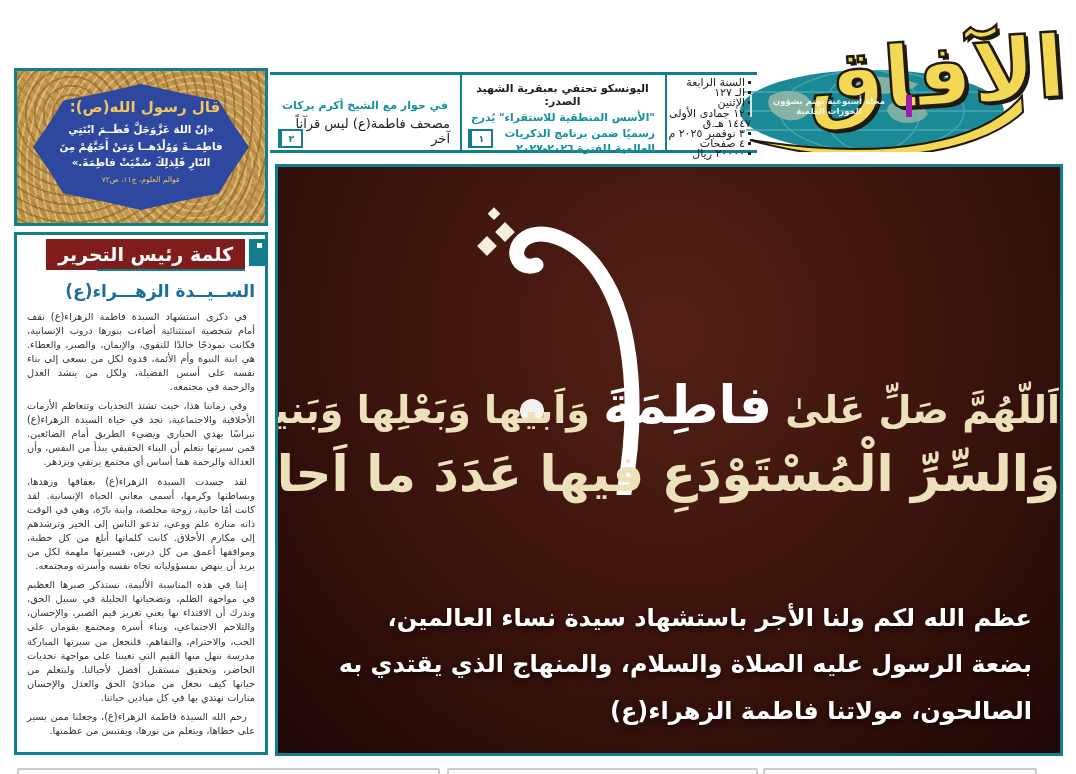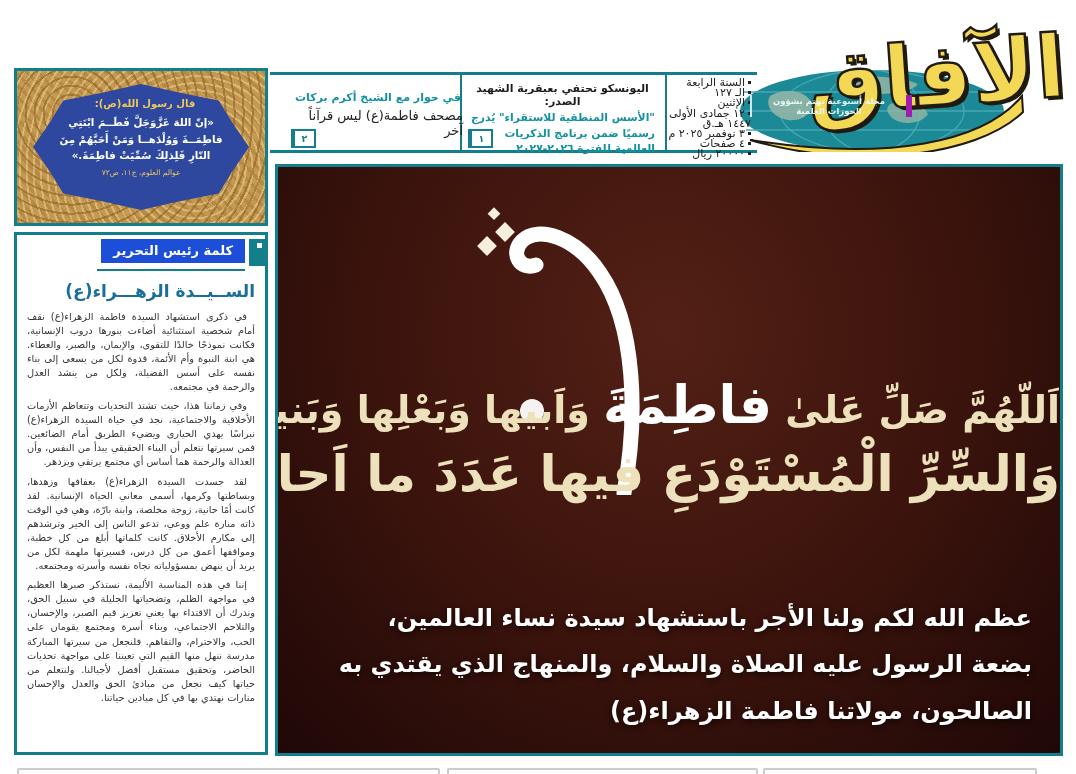--- a/index.html
+++ b/index.html
@@ -18,50 +18,50 @@
   #strip{position:absolute;left:270px;top:72px;width:487px;height:75px;
       border-top:3px solid #147f8c;border-bottom:3px solid #147f8c;direction:rtl;}
   .strip-divider{position:absolute;top:0;width:2px;height:75px;background:#147f8c;}
   #divider-a{left:190px;} #divider-b{left:395px;}
   #info-col{position:absolute;right:0;top:0;width:92px;height:75px;padding:3px 6px 0 0;
       direction:rtl;font-size:11px;line-height:10.2px;color:#1c1c1c;}
   .info-item::before{content:"";display:inline-block;width:3px;height:3px;background:#222;
       margin-left:3px;vertical-align:2px;}
   .headline-cell{position:absolute;top:0;height:75px;direction:rtl;text-align:right;}
   #headline-1{right:92px;width:203px;padding:7px 10px 0 8px;box-sizing:border-box;}
-  #headline-2{right:282px;width:190px;padding:16px 12px 0 8px;box-sizing:border-box;}
+  #headline-2{right:295px;width:190px;padding:24px 12px 0 8px;box-sizing:border-box;}
   .kicker-dark{font-size:11px;font-weight:bold;color:#1c1c1c;margin-bottom:2px;text-align:center;}
   .kicker-teal{font-size:11px;font-weight:bold;color:#1391a0;margin-bottom:4px;text-align:center;}
   .hl-title-teal{font-size:10.8px;font-weight:bold;color:#1391a0;line-height:1.45;}
   .hl-title-dark{font-size:13px;color:#222;}
   .page-box{position:absolute;bottom:2px;left:6px;min-width:15px;height:15px;
       border:2px solid #147f8c;border-left-width:4px;color:#147f8c;font-size:9.5px;
       font-weight:bold;line-height:15px;text-align:center;padding:0 2px;background:#fff;}
   
   #hadith-card{position:absolute;left:14px;top:68px;width:254px;height:158px;
       box-sizing:border-box;border:3px solid #147f8c;
       background-color:#c49a52;
       background-image:
         repeating-radial-gradient(circle at 22% 28%, rgba(138,94,34,.55) 0 2px, rgba(0,0,0,0) 2px 9px),
         repeating-radial-gradient(circle at 72% 64%, rgba(240,212,150,.5) 0 2px, rgba(0,0,0,0) 2px 7px),
         repeating-linear-gradient(45deg, rgba(158,108,40,.35) 0 3px, rgba(0,0,0,0) 3px 8px);}
   #medallion{position:absolute;left:50%;top:50%;transform:translate(-50%,-50%);
       width:216px;height:126px;background:#2e479f;
       clip-path:polygon(50% 0%,68% 7%,86% 13%,92% 30%,100% 50%,92% 70%,86% 87%,68% 93%,50% 100%,32% 93%,14% 87%,8% 70%,0% 50%,8% 30%,14% 13%,32% 7%);
       direction:rtl;text-align:center;padding-top:14px;box-sizing:border-box;}
-  #hadith-attrib{color:#f0c75e;font-size:10px;font-weight:bold;margin-bottom:5px;padding-left:8px;}
+  #hadith-attrib{color:#f0c75e;font-size:15px;font-weight:bold;margin-bottom:5px;padding-left:8px;}
   #hadith-text{color:#ffffff;font-size:10.3px;font-weight:bold;line-height:1.62;
       padding:0 26px;}
   #hadith-source{color:#f0c75e;font-size:7.5px;margin-top:4px;}
   
   #editorial{position:absolute;left:14px;top:232px;width:254px;height:523px;
       box-sizing:border-box;border:3px solid #147f8c;background:#fff;direction:rtl;
       padding:8px 10px;overflow:hidden;}
-  #ed-badge{position:absolute;top:4px;right:20px;background:#1d4ed8;color:#fff;
-      font-size:13px;font-weight:bold;padding:4px 12px 5px;}
+  #ed-badge{position:absolute;top:4px;right:20px;background:#7f1d1d;color:#fff;
+      font-size:19px;font-weight:bold;padding:4px 12px 5px;}
   #ed-badge-sq{position:absolute;top:4px;right:0;width:16px;height:27px;background:#147f8c;}
   #ed-badge-sq::after{content:"";position:absolute;top:4px;right:3px;width:5px;height:5px;background:#fff;}
   #ed-badge-line{position:absolute;top:34px;right:20px;width:148px;height:1.5px;background:#147f8c;}
   #ed-title{margin-top:36px;text-align:center;color:#1a6f9a;font-weight:bold;}
   #ed-title-1{font-size:17px;line-height:1.5;text-align:right;}
   #ed-title-2{font-size:15.5px;line-height:1.4;}
   .ed-par{font-size:9.8px;line-height:1.44;color:#333;text-align:justify;margin:5px 0 0;
       text-indent:8px;}
   
   #poster{position:absolute;left:275px;top:164px;width:788px;height:592px;
@@ -139,20 +139,21 @@
     <div id="ed-badge">كلمة رئيس التحرير</div>
     <div id="ed-badge-sq"></div>
     <div id="ed-badge-line"></div>
     <div id="ed-title">
       <div id="ed-title-1">الســيــدة الزهـــراء(ع)</div>
     </div>
     <p class="ed-par">في ذكرى استشهاد السيدة فاطمة الزهراء(ع) نقف أمام شخصية استثنائية أضاءت بنورها دروب الإنسانية، فكانت نموذجًا خالدًا للتقوى، والإيمان، والصبر، والعطاء. هي ابنة النبوة وأم الأئمة، قدوة لكل من يسعى إلى بناء نفسه على أسس الفضيلة، ولكل من ينشد العدل والرحمة في مجتمعه.</p>
     <p class="ed-par">وفي زماننا هذا، حيث تشتد التحديات وتتعاظم الأزمات الأخلاقية والاجتماعية، نجد في حياة السيدة الزهراء(ع) نبراسًا يهدي الحيارى ويضيء الطريق أمام الضائعين. فمن سيرتها نتعلم أن البناء الحقيقي يبدأ من النفس، وأن العدالة والرحمة هما أساس أي مجتمع يرتقي ويزدهر.</p>
     <p class="ed-par">لقد جسدت السيدة الزهراء(ع) بعفافها وزهدها، وبساطتها وكرمها، أسمى معاني الحياة الإنسانية. لقد كانت أمًا حانية، زوجة مخلصة، وابنة بارّة، وهي في الوقت ذاته منارة علم ووعي، تدعو الناس إلى الخير وترشدهم إلى مكارم الأخلاق. كانت كلماتها أبلغ من كل خطبة، ومواقفها أعمق من كل درس، فسيرتها ملهمة لكل من يريد أن ينهض بمسؤولياته تجاه نفسه وأسرته ومجتمعه.</p>
     <p class="ed-par">إننا في هذه المناسبة الأليمة، نستذكر صبرها العظيم في مواجهة الظلم، وتضحياتها الجليلة في سبيل الحق، وندرك أن الاقتداء بها يعني تعزيز قيم الصبر، والإحسان، والتلاحم الاجتماعي، وبناء أسرة ومجتمع يقومان على الحب، والاحترام، والتفاهم. فلنجعل من سيرتها المباركة مدرسة ننهل منها القيم التي تعيننا على مواجهة تحديات الحاضر، وتحقيق مستقبل أفضل لأجيالنا. ولنتعلم من حياتها كيف نجعل من مبادئ الحق والعدل والإحسان منارات نهتدي بها في كل ميادين حياتنا.</p>
+    <p class="ed-par">رحم الله السيدة فاطمة الزهراء(ع)، وجعلنا ممن يسير على خطاها، ويتعلم من نورها، ويقتبس من عظمتها.</p>
   </div>
 
   <div id="poster">
     <svg id="flourish" width="260" height="310" viewBox="0 0 260 310">
       <path d="M196,308 C210,232 208,140 172,88 C148,52 110,40 94,56 C82,68 92,86 108,80" fill="none" stroke="#ffffff" stroke-width="15" stroke-linecap="round"></path>
       <rect x="70" y="40" width="14" height="14" fill="#f5efdc" transform="rotate(45 77 47)"></rect>
       <rect x="52" y="54" width="14" height="14" fill="#f5efdc" transform="rotate(45 59 61)"></rect>
       <rect x="62" y="24" width="9" height="9" fill="#f5efdc" transform="rotate(45 66 28)"></rect>
     </svg>
     <div id="stamp-circle"></div>

